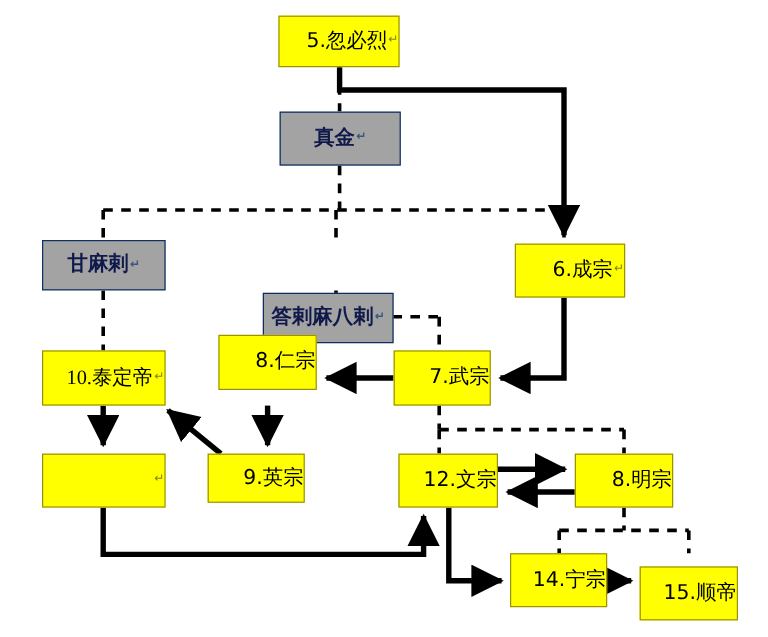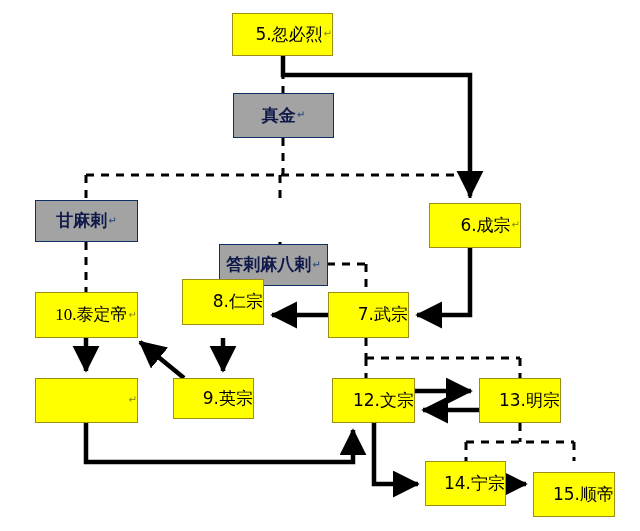--- a/index.html
+++ b/index.html
@@ -139,21 +139,21 @@
       <div class="node emperor" style="left: 35px; top: 378px; width: 103px; height: 45px;">
         <span class="cr">↵</span>
       </div>
       <div class="node emperor" style="left: 173px; top: 378px; width: 81px; height: 41px;">
         <span class="lbl">9.英宗</span>
       </div>
       <div class="node emperor" style="left: 332px; top: 378px; width: 83px; height: 45px;">
         <span class="lbl">12.文宗</span>
       </div>
       <div class="node emperor" style="left: 479px; top: 378px; width: 82px; height: 45px;">
-        <span class="lbl">13.明宗</span>
+        <span class="lbl">8.明宗</span>
       </div>
       <div class="node emperor" style="left: 425px; top: 461px; width: 81px; height: 45px;">
         <span class="lbl">14.宁宗</span>
       </div>
       <div class="node emperor" style="left: 533px; top: 472px; width: 82px; height: 45px;">
         <span class="lbl">15.顺帝</span>
       </div>
     </div>
 
 </div>

